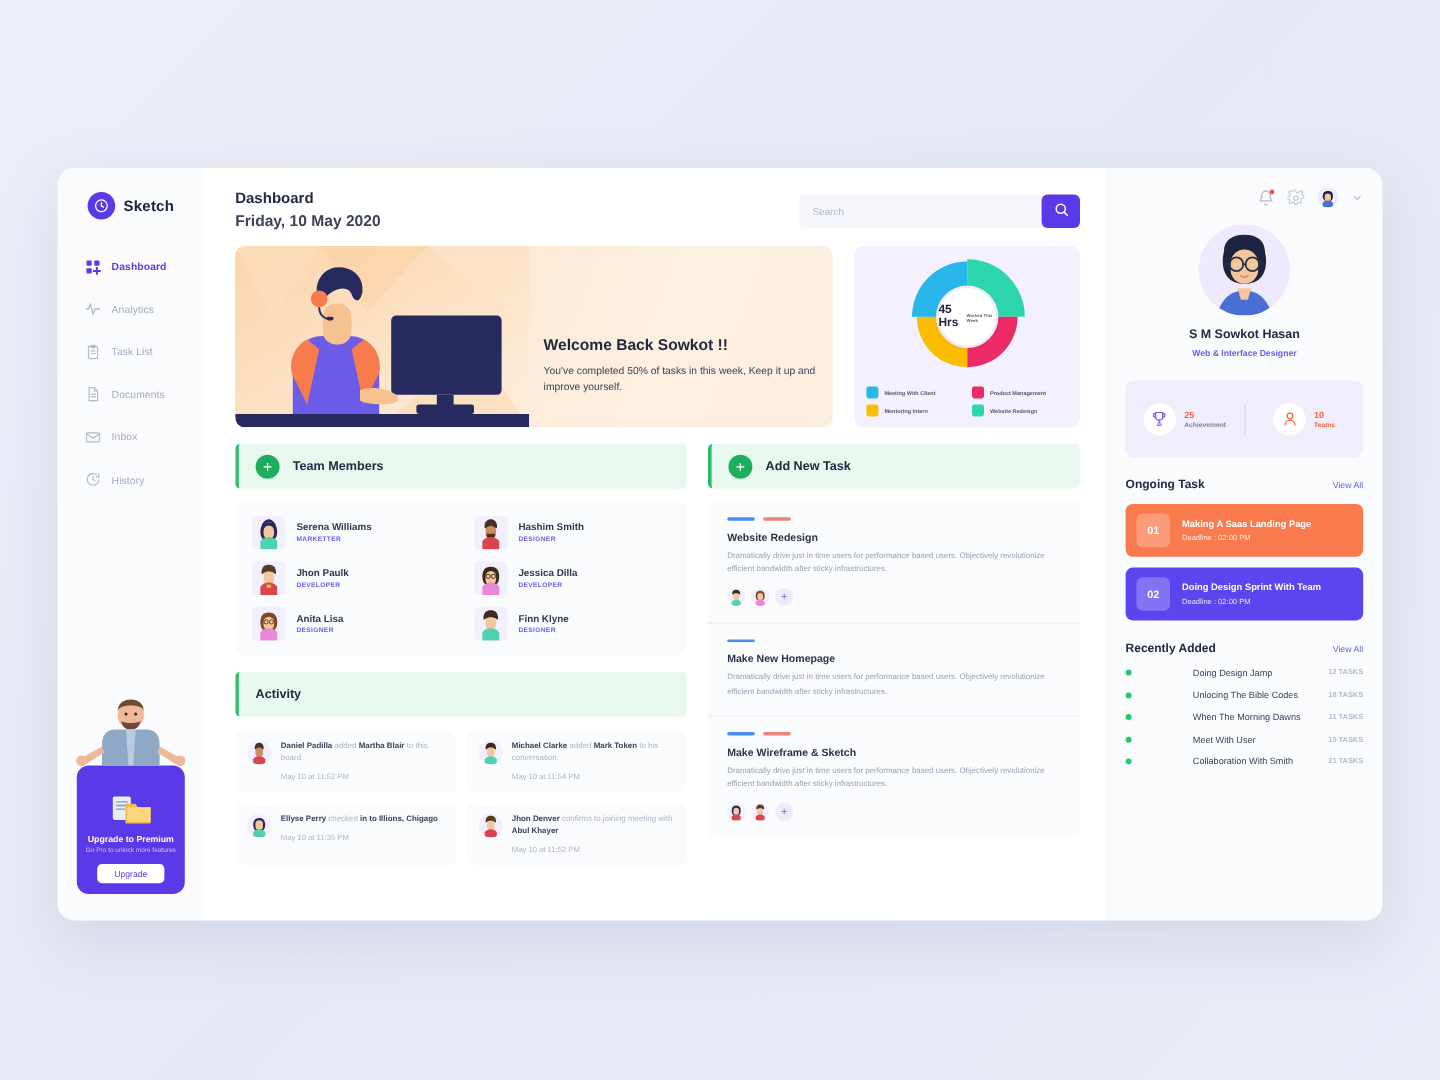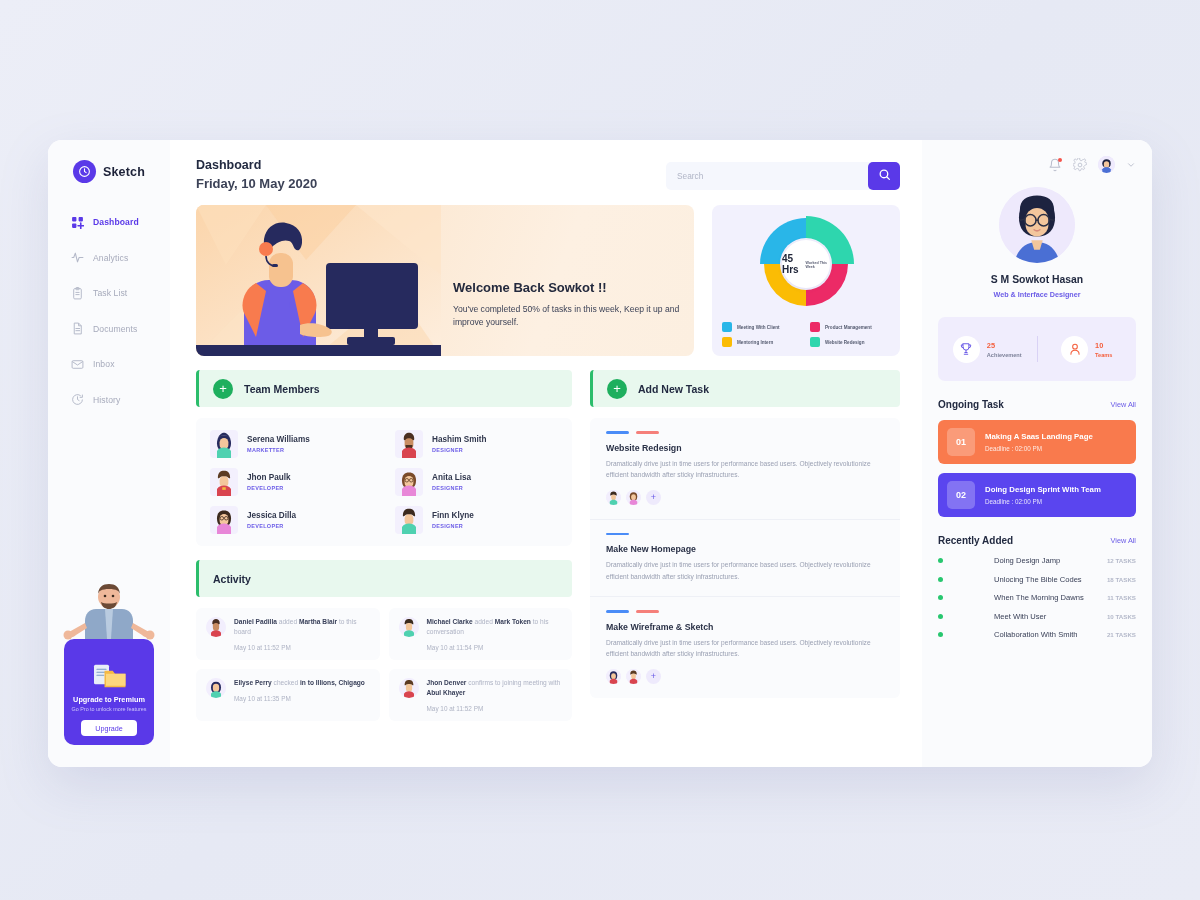--- a/index.html
+++ b/index.html
@@ -409,42 +409,42 @@
                   <path d="M8 24c2-3 5-4 8-4s6 1 8 4v8H8z" fill="#d9444f"></path>
                   <rect x="14" y="22" width="4" height="3" fill="#f2b93c"></rect>
                 </svg></span>
             <span>
                 <span class="m-name" style="display:block">Jhon Paulk</span>
                 <span class="m-role" style="display:block">DEVELOPER</span>
               </span>
           </div>
           <div class="member">
             <span class="m-av"><svg width="28" height="28" viewBox="0 0 32 32">
+                  <path d="M16 5c5 0 8 3 8 9s-2 9-8 9-8-3-8-9 3-9 8-9z" fill="#3c2a1e"></path>
+                  <rect x="11" y="9" width="10" height="13" rx="5" fill="#f3c69c"></rect>
+                  <circle cx="13.5" cy="14" r="2" fill="none" stroke="#3c2a1e" stroke-width=".9"></circle>
+                  <circle cx="18.5" cy="14" r="2" fill="none" stroke="#3c2a1e" stroke-width=".9"></circle>
+                  <path d="M8 24c2-3 5-4 8-4s6 1 8 4v8H8z" fill="#e887d8"></path>
+                </svg></span>
+            <span>
+                <span class="m-name" style="display:block">Jessica Dilla</span>
+                <span class="m-role" style="display:block">DEVELOPER</span>
+              </span>
+          </div>
+          <div class="member">
+            <span class="m-av"><svg width="28" height="28" viewBox="0 0 32 32">
                   <path d="M16 5c5 0 8 3 8 9s-2 9-8 9-8-3-8-9 3-9 8-9z" fill="#7a4a2a"></path>
                   <rect x="11" y="9" width="10" height="13" rx="5" fill="#f3c69c"></rect>
                   <circle cx="13.5" cy="14" r="2" fill="none" stroke="#5c3b23" stroke-width=".9"></circle>
                   <circle cx="18.5" cy="14" r="2" fill="none" stroke="#5c3b23" stroke-width=".9"></circle>
                   <path d="M8 24c2-3 5-4 8-4s6 1 8 4v8H8z" fill="#e887d8"></path>
                 </svg></span>
             <span>
                 <span class="m-name" style="display:block">Anita Lisa</span>
                 <span class="m-role" style="display:block">DESIGNER</span>
-              </span>
-          </div>
-          <div class="member">
-            <span class="m-av"><svg width="28" height="28" viewBox="0 0 32 32">
-                  <path d="M16 5c5 0 8 3 8 9s-2 9-8 9-8-3-8-9 3-9 8-9z" fill="#3c2a1e"></path>
-                  <rect x="11" y="9" width="10" height="13" rx="5" fill="#f3c69c"></rect>
-                  <circle cx="13.5" cy="14" r="2" fill="none" stroke="#3c2a1e" stroke-width=".9"></circle>
-                  <circle cx="18.5" cy="14" r="2" fill="none" stroke="#3c2a1e" stroke-width=".9"></circle>
-                  <path d="M8 24c2-3 5-4 8-4s6 1 8 4v8H8z" fill="#e887d8"></path>
-                </svg></span>
-            <span>
-                <span class="m-name" style="display:block">Jessica Dilla</span>
-                <span class="m-role" style="display:block">DEVELOPER</span>
               </span>
           </div>
           <div class="member">
             <span class="m-av"><svg width="28" height="28" viewBox="0 0 32 32">
                   <rect x="11" y="9" width="10" height="13" rx="5" fill="#f3c69c"></rect>
                   <path d="M9 11c0-6 3-8 7-8s7 2 7 8c0 1-1 1-2 0-2-2-8-2-10 0-1 1-2 1-2 0z" fill="#3c2a1e"></path>
                   <path d="M8 24c2-3 5-4 8-4s6 1 8 4v8H8z" fill="#4fd1b0"></path>
                 </svg></span>
             <span>
                 <span class="m-name" style="display:block">Finn Klyne</span>

